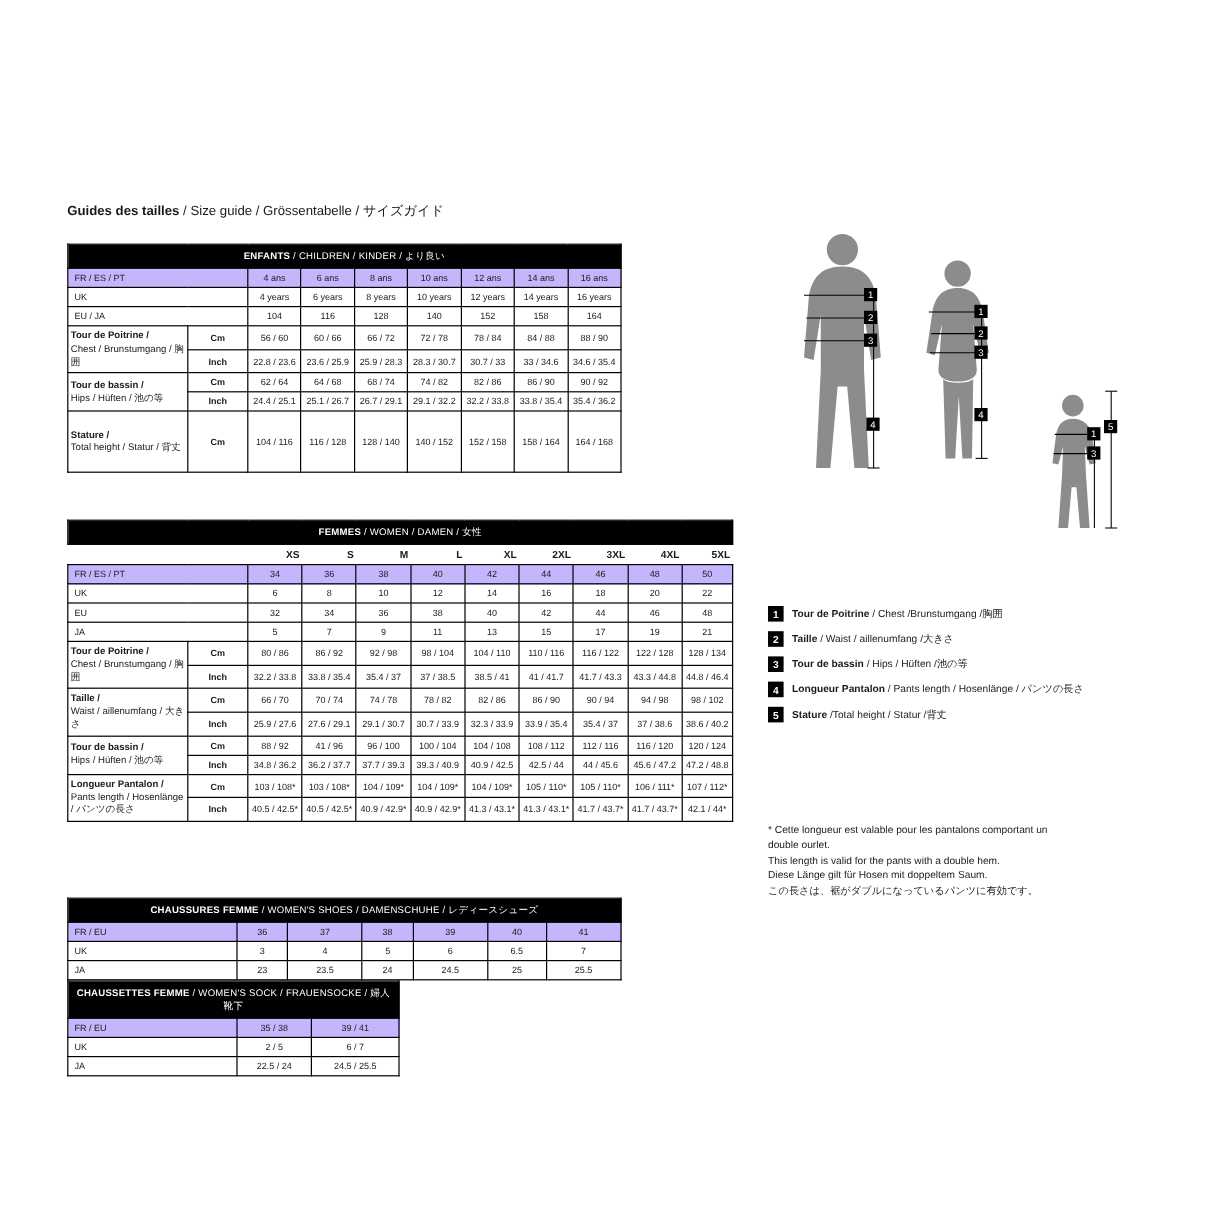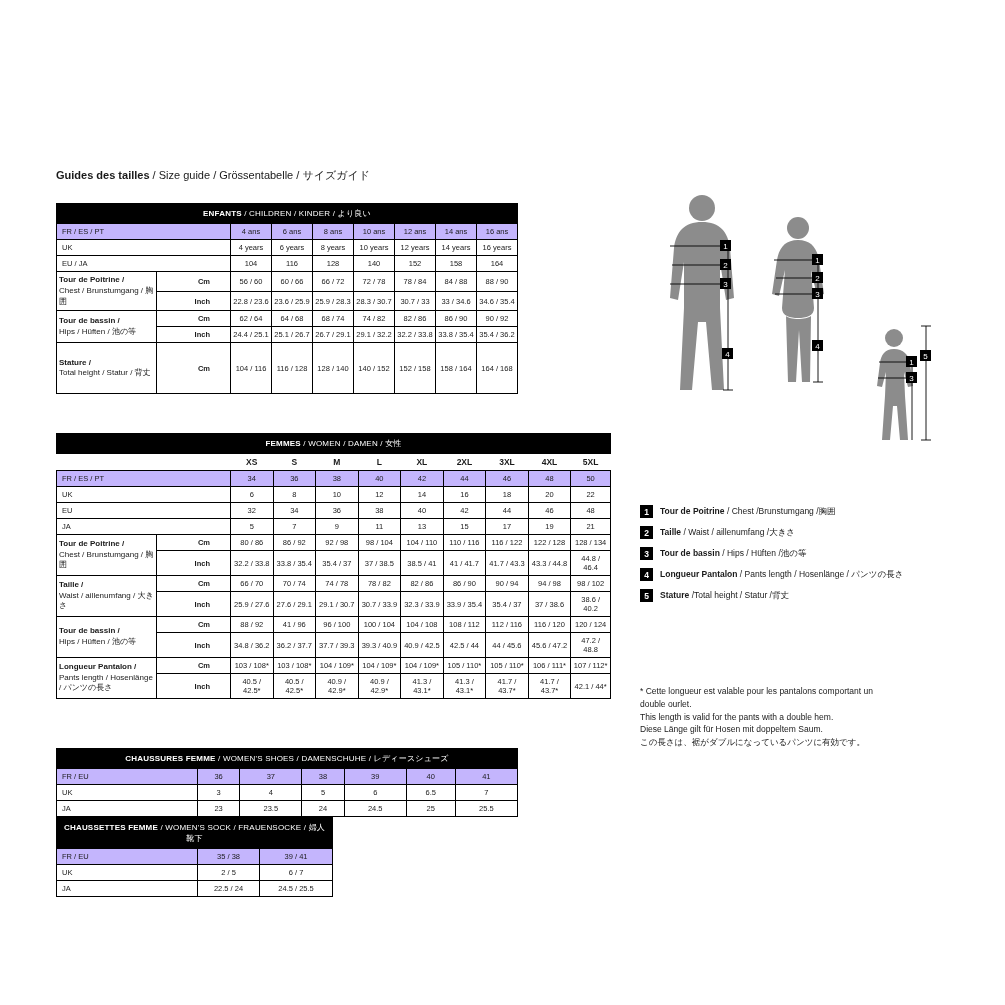--- a/index.html
+++ b/index.html
@@ -22,24 +22,24 @@
   .tbl{position:absolute;font-size:7.5px;}
   .tbl td,.tbl th{border:1px solid #000;padding:0;vertical-align:middle;}
   .hdrbar{
     background:#000;color:#fff;font-weight:bold;font-size:8px;
     text-align:center;padding:4px 6px !important;letter-spacing:.2px;
   }
   .hdrbar .thin{font-weight:normal;}
   .yellow{background:#c4b5fd;font-weight:normal;}
   .rowlabel{padding:3px 2px !important;font-weight:bold;font-size:8px;line-height:1.35;}
   .rowlabel .thin{font-weight:normal;}
-  .unit{text-align:right;padding:2px 20px !important;font-weight:bold;font-size:7.5px;}
+  .unit{text-align:center;padding:2px 8px !important;font-weight:bold;font-size:7.5px;}
   .cell{text-align:center;padding:3px 2px !important;font-size:7.5px;}
   .labelcell{text-align:left;padding:3px 5px !important;font-size:7.5px;}
-  .sizehdr{text-align:center;font-weight:bold;font-size:8.5px;padding:3px 2px !important;}
+  .sizehdr{text-align:right;font-weight:bold;font-size:8.5px;padding:3px 2px !important;}
   .nobord{border:none !important;}
 
   
   .figures{position:absolute;left:640px;top:190px;width:330px;height:300px;}
 
   .legend{position:absolute;left:640px;top:505px;width:340px;font-size:8.5px;}
   .legend .lrow{display:flex;align-items:center;margin-bottom:8px;}
   .legend .num{
     width:13px;height:13px;background:#000;color:#fff;font-size:8.5px;font-weight:bold;
     display:flex;align-items:center;justify-content:center;margin-right:7px;flex:0 0 auto;

